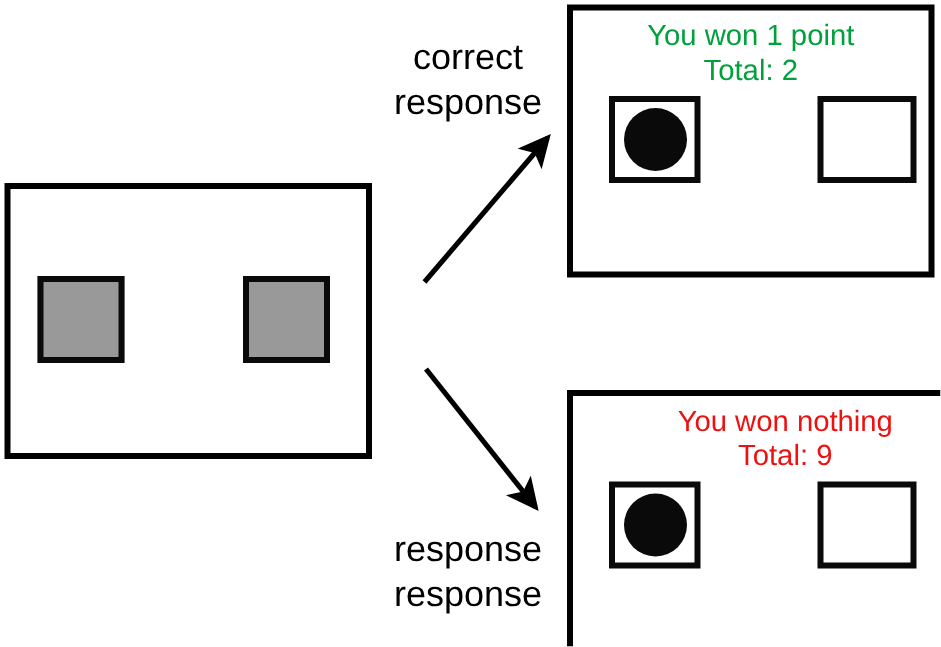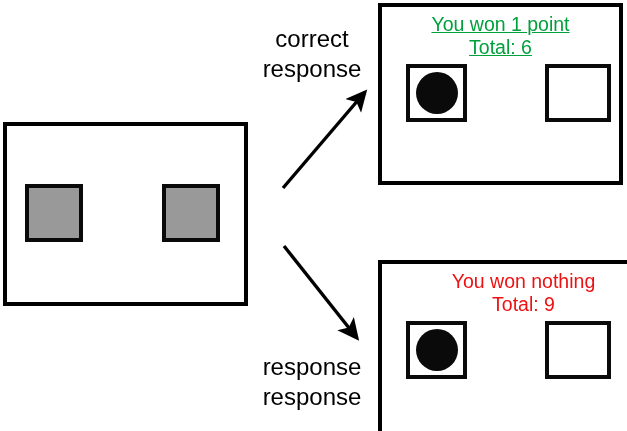--- a/index.html
+++ b/index.html
@@ -59,21 +59,21 @@
     position: absolute;
     left: 0;
     right: 0;
     top: 6px;
     text-align: center;
     font-size: 19.5px;
     line-height: 23px;
     white-space: nowrap;
   }
   .feedback-line { display: block; }
-  .win-green { color: #00a03c; text-decoration: underline; }
+  .win-green { color: #00a03c; }
   .win-red   { color: #ee1111; }
 
   
   .choice-box {
     position: absolute;
     background: #ffffff;
     border: 4px solid #0a0a0a;
     box-sizing: border-box;
   }
   .choice-left  { left: 24px;  top: 57px; width: 61px; height: 58px; }
@@ -146,21 +146,21 @@
   </div>
 
   <div class="arrow-label" id="label-incorrect">
     <span class="label-line">response</span>
     <span class="label-line">response</span>
   </div>
 
   <div class="panel" id="feedback-panel-correct">
     <div class="feedback-text win-green">
       <span class="feedback-line">You won 1 point</span>
-      <span class="feedback-line">Total: 6</span>
+      <span class="feedback-line">Total: 2</span>
     </div>
     <div class="choice-box choice-left">
       <div class="dot"></div>
     </div>
     <div class="choice-box choice-right"></div>
   </div>
 
   <div class="panel" id="feedback-panel-incorrect">
     <div class="feedback-text win-red">
       <span class="feedback-line">You won nothing</span>

